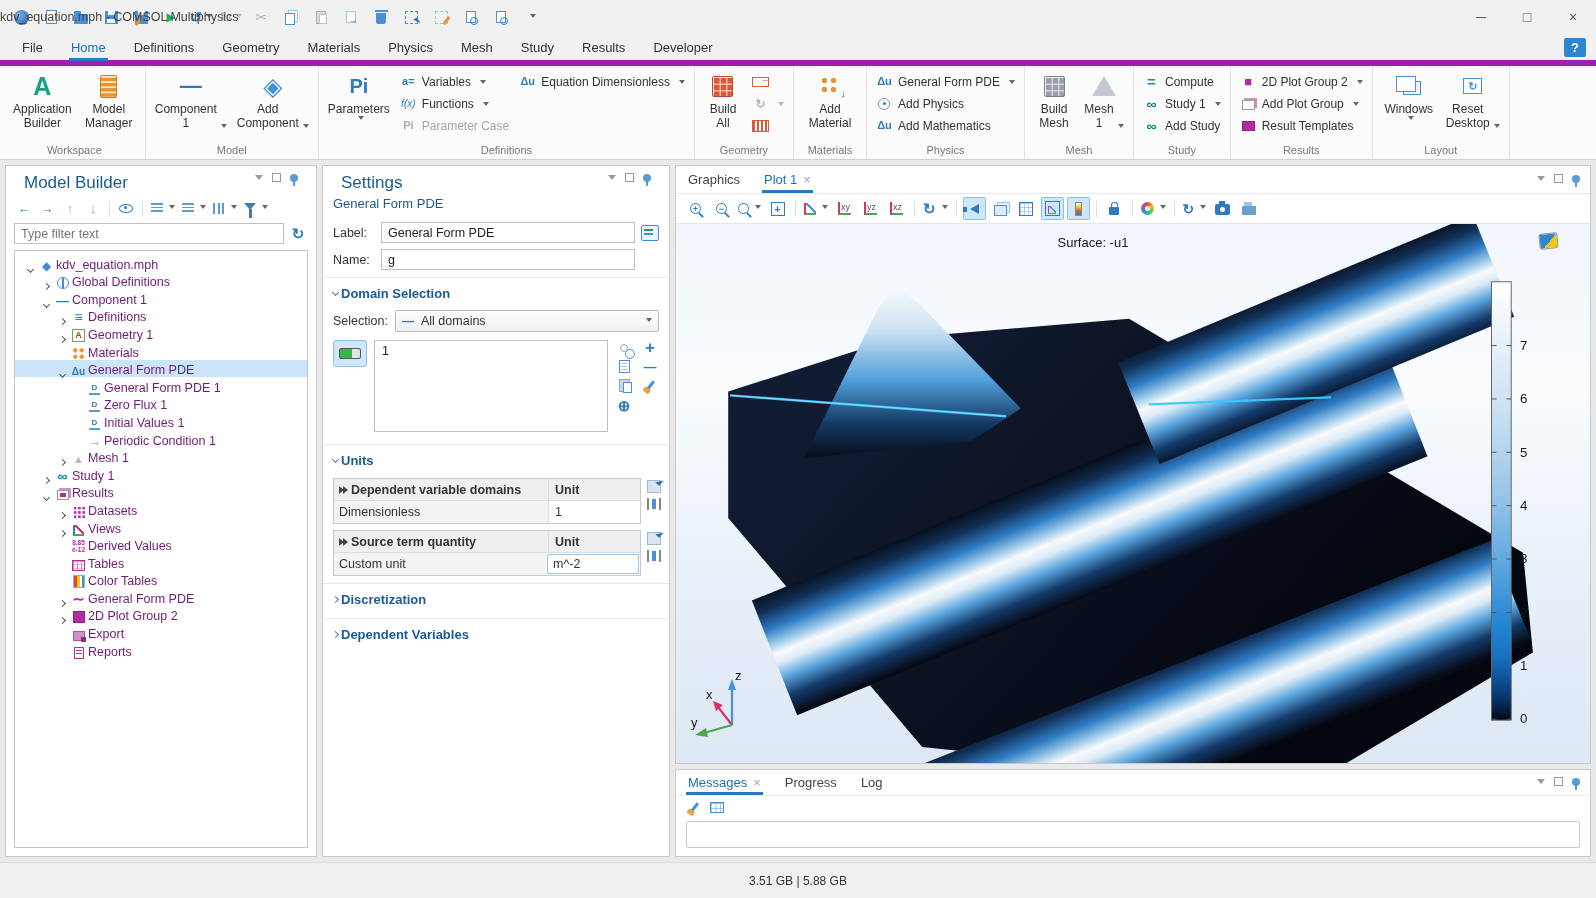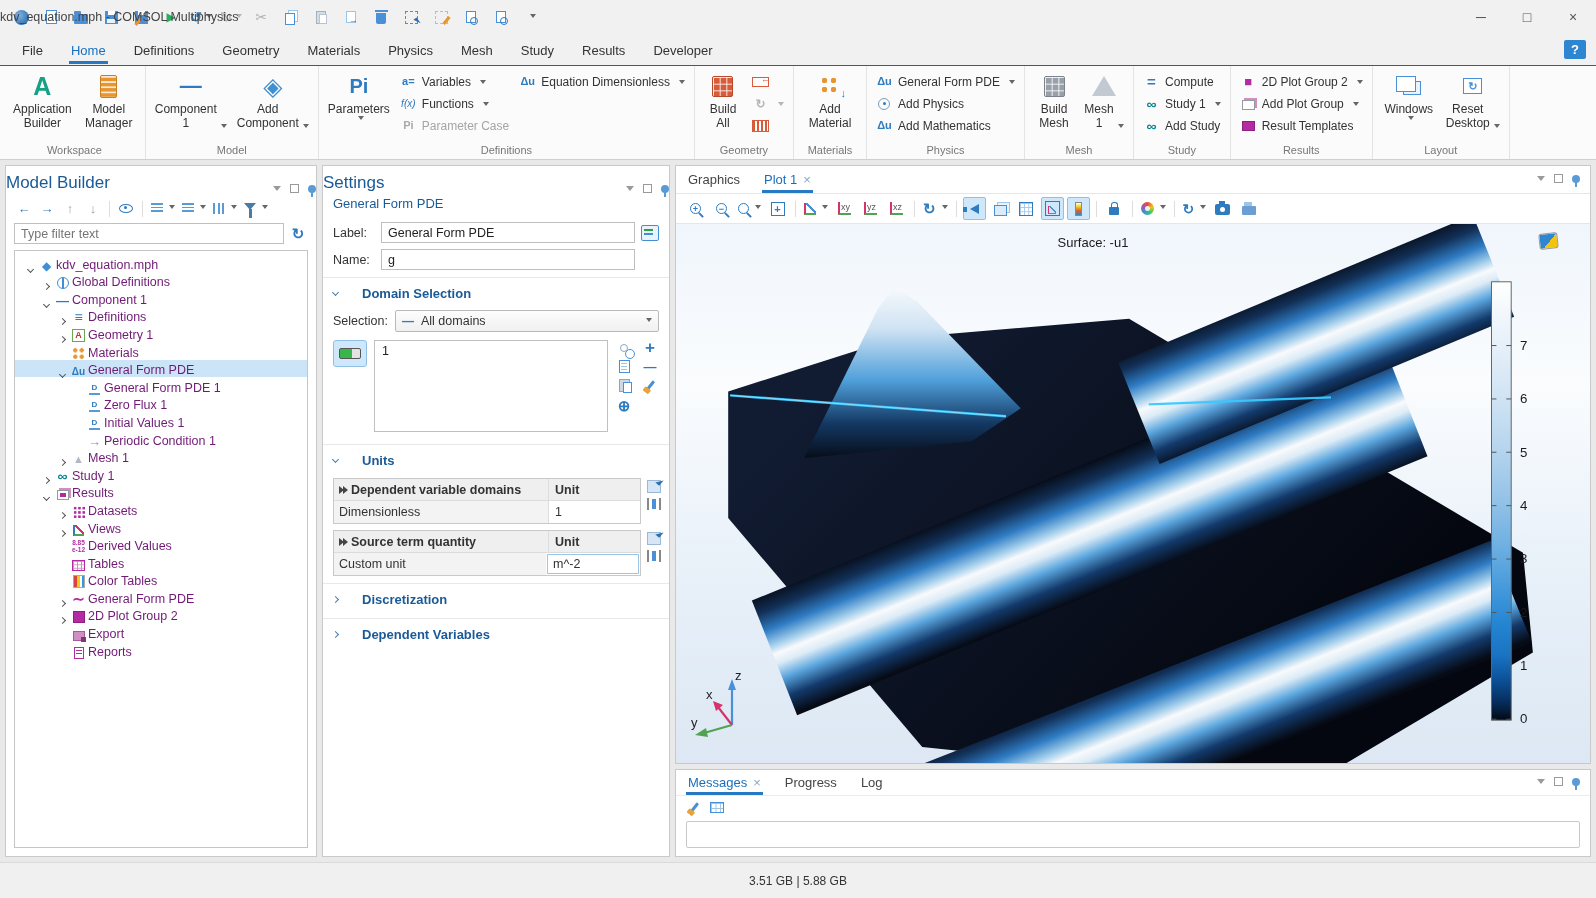--- a/index.html
+++ b/index.html
@@ -8,21 +8,21 @@
 
   
   .titlebar{height:34px;background:#f1f1f1;display:flex;align-items:center;padding-left:8px;position:relative}
   .qicons{display:flex;align-items:center;gap:4px}
   .qbtn{width:26px;height:26px;display:inline-flex;align-items:center;justify-content:center;border-radius:3px}
   .wtitle{position:absolute;left:0;right:0;text-align:left;font-size:12.5px;color:#444;pointer-events:none}
   .winbtns{position:absolute;right:0;top:0;display:flex}
   .wbtn{width:46px;height:34px;display:flex;align-items:center;justify-content:center;font-size:14px;color:#555}
 
   
-  .menubar{height:32px;background:#f1f1f1;display:flex;align-items:center;padding:0 8px;border-bottom:1px solid #a21caf;position:relative}
+  .menubar{height:32px;background:#f1f1f1;display:flex;align-items:center;padding:0 8px;border-bottom:6px solid #a21caf;position:relative}
   .mtab{padding:7px 14px 6px;font-size:13px;color:#333;position:relative;cursor:default}
   .mtab.active{color:#1a6fbd}
   .mtab.active::after{content:"";position:absolute;left:12px;right:12px;bottom:0;height:3px;background:#2779c4}
   .helpbtn{position:absolute;right:10px;width:22px;height:19px;background:#2e86d1;color:#fff;font-weight:bold;font-size:13px;display:flex;align-items:center;justify-content:center;border-radius:2px}
 
   
   .ribbon{height:94px;background:#fbfbfb;display:flex;border-bottom:1px solid #d0d0d0;padding-left:4px}
   .rgroup{display:flex;flex-direction:column;border-right:1px solid #e4e4e4;padding:3px 5px 0}
   .rgroup .items{flex:1;display:flex;align-items:stretch;gap:2px}
   .glabel{text-align:center;font-size:11px;color:#777;padding:1px 4px 3px;white-space:nowrap}
@@ -39,21 +39,21 @@
   .cdn.dis{border-top-color:#b5b5b5}
 
   
   .main{display:flex;gap:5px;padding:5px;height:702px;background:#e9e9e9}
   .panel{background:#fff;border:1px solid #c9c9c9;display:flex;flex-direction:column;overflow:hidden}
   .p-left{width:312px}
   .p-set{width:348px}
   .rightcol{flex:1;display:flex;flex-direction:column;gap:5px;min-width:0}
   .p-gfx{flex:1;min-height:0}
   .p-msg{height:88px}
-  .phead{display:flex;align-items:flex-end;padding:7px 0 3px}
+  .phead{display:flex;align-items:flex-start;padding:7px 18px 3px}
   .ptitle{font-size:17px;color:#1a5a96;flex:1}
   .phicons{display:flex;align-items:center;gap:9px}
   .ic-ddn{width:0;height:0;border-left:4px solid transparent;border-right:4px solid transparent;border-top:5px solid #9a9a9a}
   .ic-float{width:9px;height:9px;border:1.4px solid #9a9a9a}
   .ic-pin{width:8px;height:8px;background:#5b9bd5;border-radius:50%;position:relative}
   .ic-pin::after{content:"";position:absolute;left:3px;top:7px;width:2px;height:5px;background:#5b9bd5}
 
   
   .mbtools{display:flex;align-items:center;gap:3px;padding:2px 8px 4px}
   .tb{height:21px;min-width:20px;display:inline-flex;align-items:center;justify-content:center;gap:2px;border-radius:2px;padding:0 2px}
@@ -140,21 +140,21 @@
   .s-grot::before{content:"↻";color:#b5b5b5;font-size:12px;font-weight:bold}
   .s-gvirt{width:12px;height:12px;background:repeating-linear-gradient(90deg,#d85c3a 0 2px,#fff 2px 4px);border:1px solid #d85c3a}
 
   
   .subt{padding:0 10px 8px;color:#1a5a96;font-size:13px}
   .frow{display:flex;align-items:center;gap:6px;padding:3px 10px}
   .fcap{width:42px;flex:none;color:#333}
   .frow input{flex:1;height:21px;border:1px solid #bfbfbf;padding:0 6px;font:inherit;color:#222;background:#fff;min-width:0}
   .st-tag{width:18px;height:16px;border:1.4px solid #3f8fd2;border-radius:2px;background:#eaf3fb;position:relative;flex:none}
   .st-tag::before{content:"";position:absolute;left:2px;top:3px;width:9px;height:2px;background:#2f9e44;box-shadow:0 4px 0 #3f8fd2}
-  .sect{display:flex;align-items:center;gap:24px;padding:8px 10px 7px;color:#1a5a96;font-weight:bold;font-size:13px;border-top:1px solid #e8e8e8;margin-top:4px}
+  .sect{display:flex;align-items:center;gap:3px;padding:8px 10px 7px;color:#1a5a96;font-weight:bold;font-size:13px;border-top:1px solid #e8e8e8;margin-top:4px}
   .sect .chev{border-color:#4a7ba6}
   .selrow{display:flex;align-items:center;gap:6px;padding:2px 10px 6px}
   .selcap{width:56px;flex:none}
   .combo{flex:1;height:22px;border:1px solid #b9b9b9;background:linear-gradient(#fdfdfd,#f0f0f0);display:flex;align-items:center;gap:7px;padding:0 6px;border-radius:2px}
   .combo .g-dash::before{font-size:12px}
   .combo .sp{flex:1}
   .domrow{display:flex;align-items:flex-start;gap:7px;padding:2px 10px 8px}
   .sw{width:34px;height:27px;background:#cfe7fa;border:1px solid #8fc0e8;border-radius:3px;display:flex;align-items:center;justify-content:center;flex:none}
   .sw-in{width:22px;height:11px;border:1.3px solid #555;border-radius:2px;background:linear-gradient(90deg,#39b54a 0 12px,#e3e3e3 12px)}
   .domlist{flex:1;height:92px;border:1px solid #c0c0c0;background:#fff;padding:3px 7px;font-size:12.5px;color:#222}

